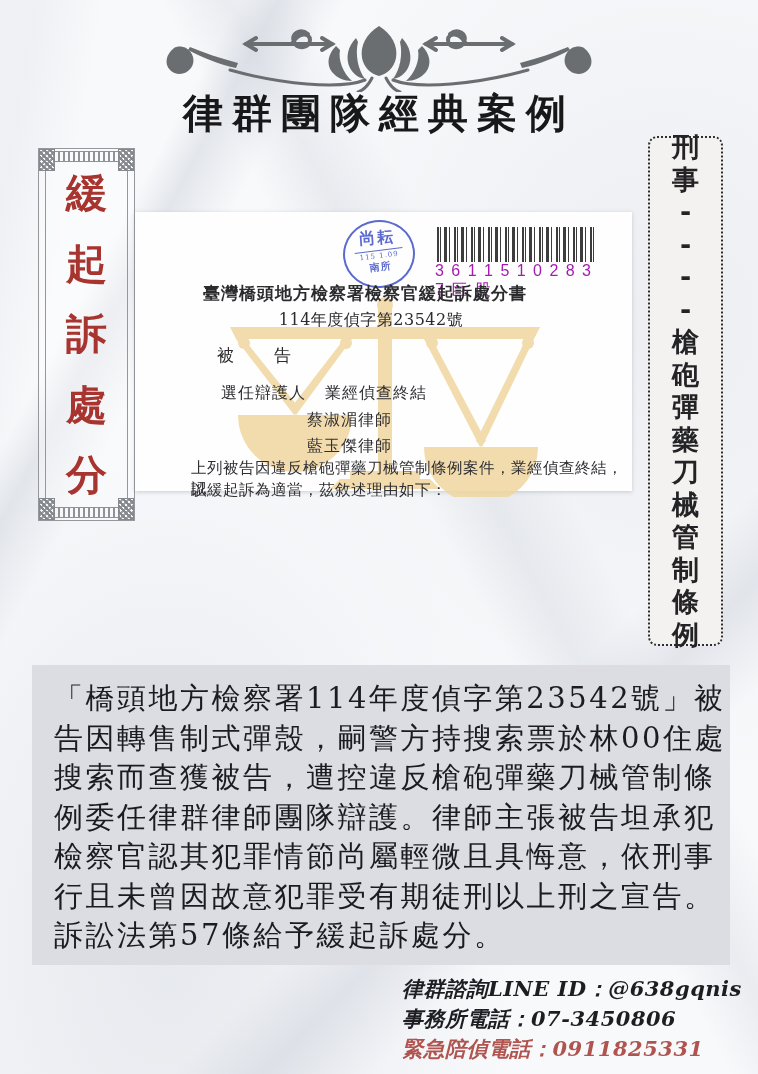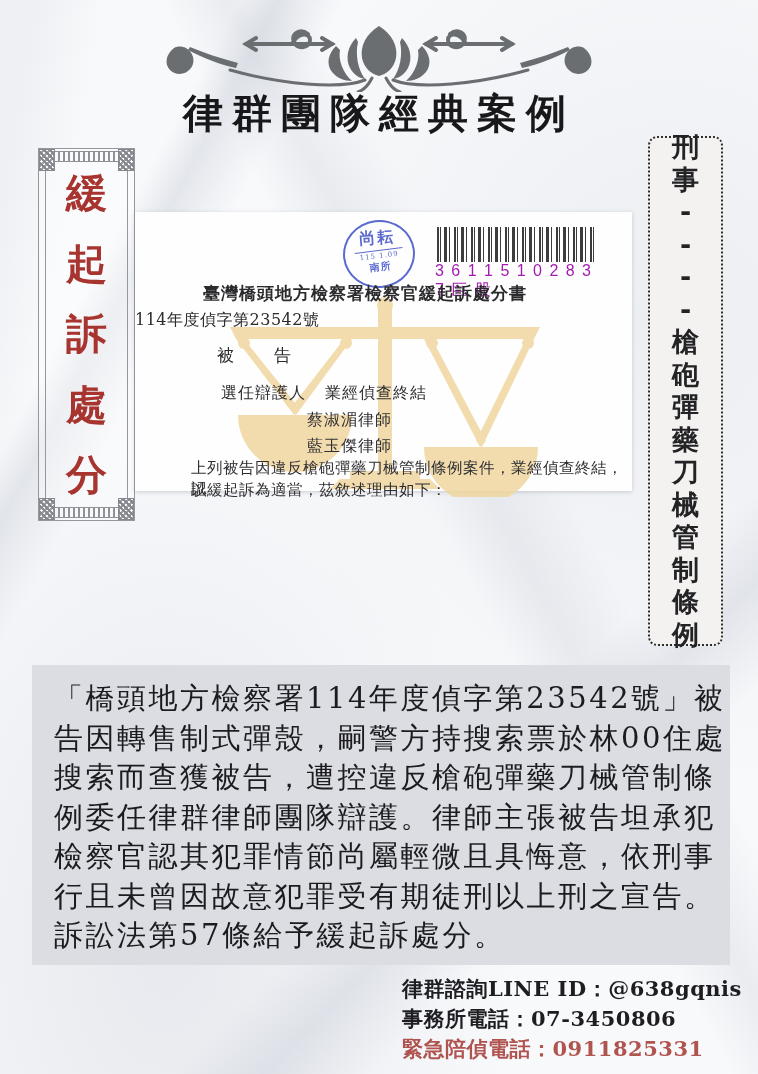--- a/index.html
+++ b/index.html
@@ -60,21 +60,21 @@
   .stamp .s1{font-size:16px;font-weight:700;margin-top:6px;letter-spacing:2px;transform:rotate(3deg);}
   .stamp .sline{width:70%;height:0;border-top:1.5px solid #4556c9;margin:1px auto;}
   .stamp .s2{font-size:7px;letter-spacing:1px;}
   .stamp .s3{font-size:10px;font-weight:700;letter-spacing:1px;}
   .barcode{
     left:302px;top:15px;width:160px;height:35px;
     background:repeating-linear-gradient(90deg,#3d3d3d 0 2px,#fff 2px 3px,#3d3d3d 3px 4px,#fff 4px 7px,#3d3d3d 7px 10px,#fff 10px 12px,#3d3d3d 12px 13px,#fff 13px 17px);
   }
   .barcode-text{left:300px;top:50px;width:170px;font-size:16px;color:#a21caf;letter-spacing:1.5px;font-family:Liberation Sans, sans-serif;}
   .doc-title{left:68px;top:70px;font-size:17px;font-weight:700;color:#2b2b2e;letter-spacing:1px;}
-  .doc-case{left:0;top:98px;width:472px;text-align:left;font-size:16px;color:#2b2b2e;letter-spacing:.5px;}
+  .doc-case{left:0;top:98px;width:472px;text-align:center;font-size:16px;color:#2b2b2e;letter-spacing:.5px;}
   .doc-defendant{left:82px;top:132px;font-size:17px;color:#2b2b2e;letter-spacing:2px;}
   .doc-defense{left:86px;top:171px;font-size:16px;color:#2f2f33;letter-spacing:1px;}
   .doc-lawyer1{left:190px;top:171px;font-size:16px;color:#2f2f33;letter-spacing:1px;}
   .doc-lawyer2{left:172px;top:198px;font-size:16px;color:#2f2f33;letter-spacing:1px;}
   .doc-lawyer3{left:172px;top:224px;font-size:16px;color:#2f2f33;letter-spacing:1px;}
   .doc-body1{left:56px;top:246px;font-size:15.5px;color:#2f2f33;letter-spacing:.5px;}
   .doc-body2{left:56px;top:268px;font-size:15.5px;color:#2f2f33;letter-spacing:.5px;}
 
   
   .right-panel{
@@ -86,21 +86,21 @@
   .right-panel span{font-size:27px;font-weight:700;color:#232326;line-height:32.5px;}
 
   
   .summary{
     left:32px;top:665px;width:698px;height:300px;background:#dbdde2;
     box-sizing:border-box;padding:14px 14px 0 22px;
   }
   .summary div{font-size:29px;color:#1c1c20;letter-spacing:2.5px;line-height:39.5px;white-space:nowrap;}
 
   
-  .footer{left:402px;top:974px;width:340px;}
+  .footer{left:402px;top:974px;width:340px;font-style:italic;}
   .footer div{font-size:21px;font-weight:700;color:#1e1e22;line-height:30px;letter-spacing:.5px;white-space:nowrap;}
   .footer .emergency{color:#b05450;}
 </style>
 </head>
 <body>
 
 <div class="abs ornament">
   <svg width="438" height="72" viewBox="0 0 438 72">
     <g fill="#6a6e71" stroke="none">
 

